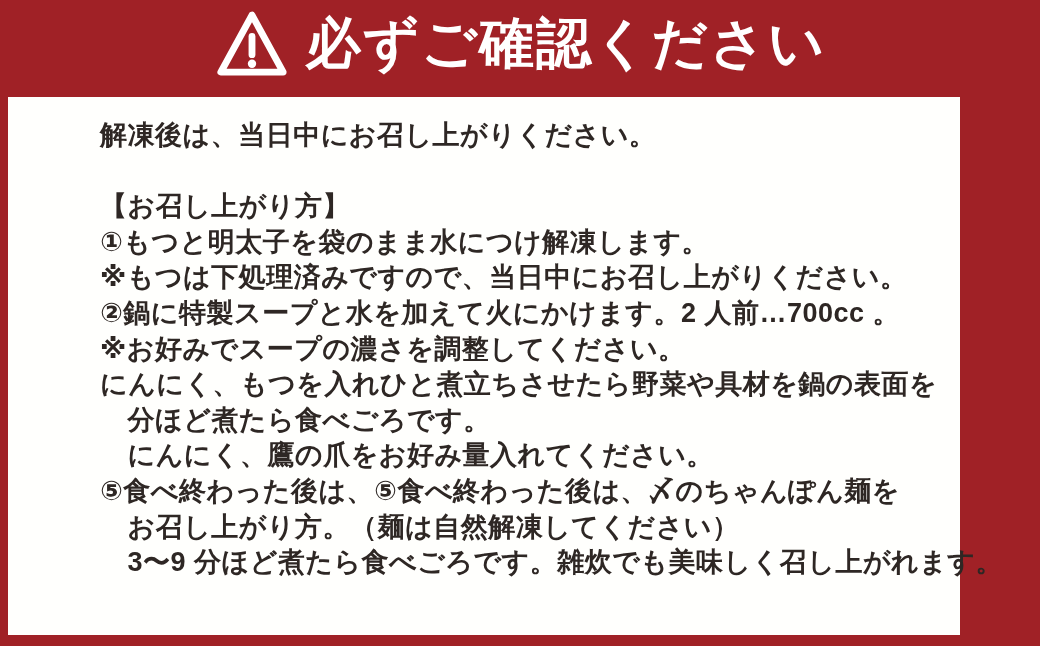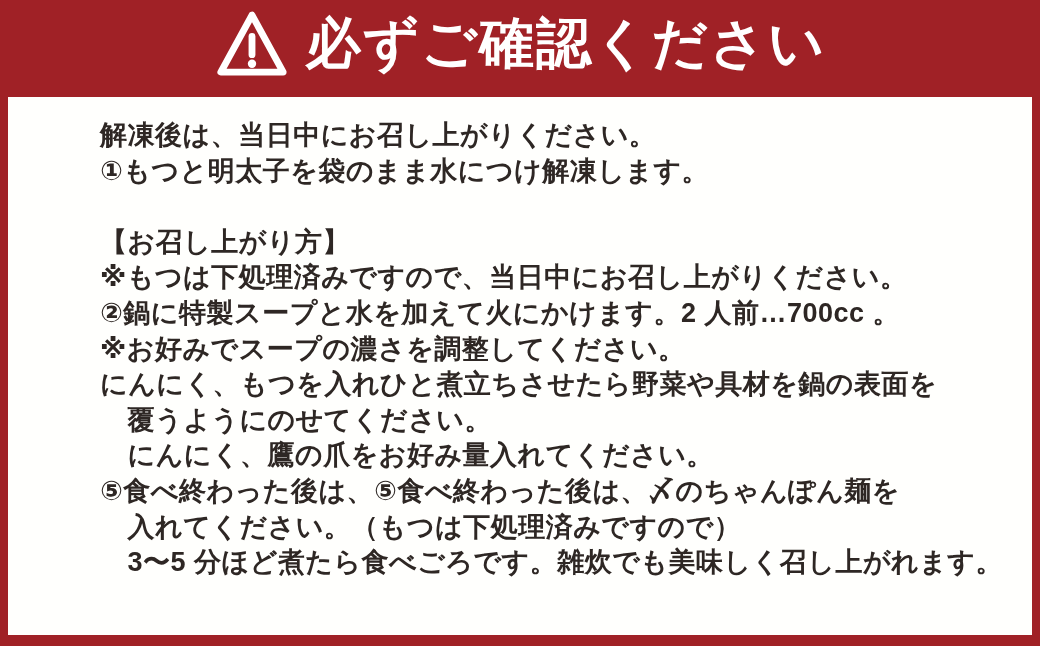--- a/index.html
+++ b/index.html
@@ -41,21 +41,21 @@
     font-size: 55px;
     font-weight: 700;
     letter-spacing: 2px;
     line-height: 1;
     white-space: nowrap;
   }
   .panel {
     position: absolute;
     left: 8px;
     top: 97px;
-    width: 1024px;
+    width: 952px;
     height: 538px;
     background: #fffffd;
     box-sizing: border-box;
     padding: 21px 20px 0 92px;
   }
   .line {
     margin: 0;
     font-size: 27px;
     font-weight: 700;
     line-height: 35.6px;
@@ -76,24 +76,24 @@
       <path d="M50 9 L9 84 L91 84 Z" stroke="#ffffff" stroke-width="9" stroke-linejoin="round" fill="none"></path>
       <line x1="50" y1="37" x2="50" y2="61" stroke="#ffffff" stroke-width="9" stroke-linecap="round"></line>
       <circle cx="50" cy="73" r="5.5" fill="#ffffff"></circle>
     </svg>
   </span>
   <h1 class="header-title">必ずご確認ください</h1>
 </div>
 
 <div class="panel">
   <p class="line">解凍後は、当日中にお召し上がりください。</p>
+  <p class="line section-gap">【お召し上がり方】</p>
   <p class="line">①もつと明太子を袋のまま水につけ解凍します。</p>
-  <p class="line section-gap">【お召し上がり方】</p>
   <p class="line">※もつは下処理済みですので、当日中にお召し上がりください。</p>
   <p class="line">②鍋に特製スープと水を加えて火にかけます。2 人前…700cc 。</p>
   <p class="line">※お好みでスープの濃さを調整してください。</p>
   <p class="line">にんにく、もつを入れひと煮立ちさせたら野菜や具材を鍋の表面を</p>
-  <p class="line">　覆うようにのせてください。</p>
+  <p class="line">　分ほど煮たら食べごろです。</p>
   <p class="line">　にんにく、鷹の爪をお好み量入れてください。</p>
   <p class="line">⑤食べ終わった後は、⑤食べ終わった後は、〆のちゃんぽん麺を</p>
-  <p class="line">　入れてください。（もつは下処理済みですので）</p>
-  <p class="line">　3〜5 分ほど煮たら食べごろです。雑炊でも美味しく召し上がれます。</p>
+  <p class="line">　お召し上がり方。（麺は自然解凍してください）</p>
+  <p class="line">　3〜9 分ほど煮たら食べごろです。雑炊でも美味しく召し上がれます。</p>
 </div>
 
 </body></html>

